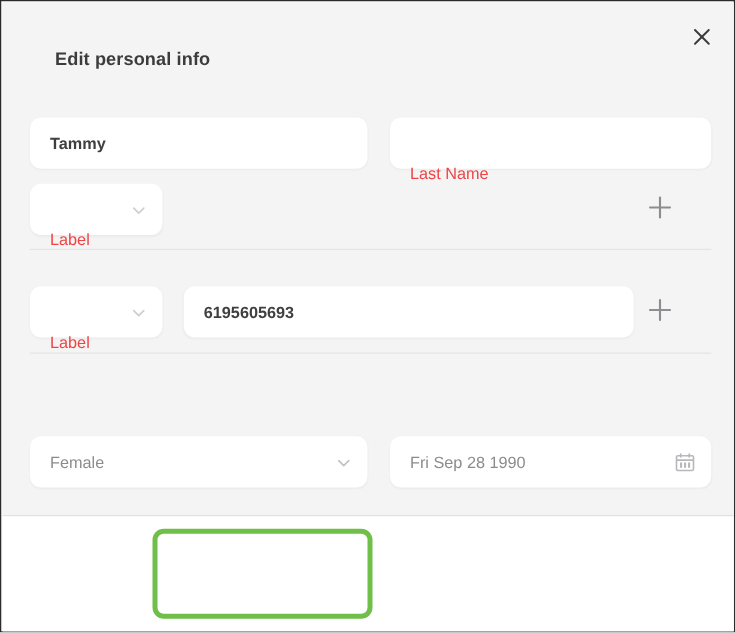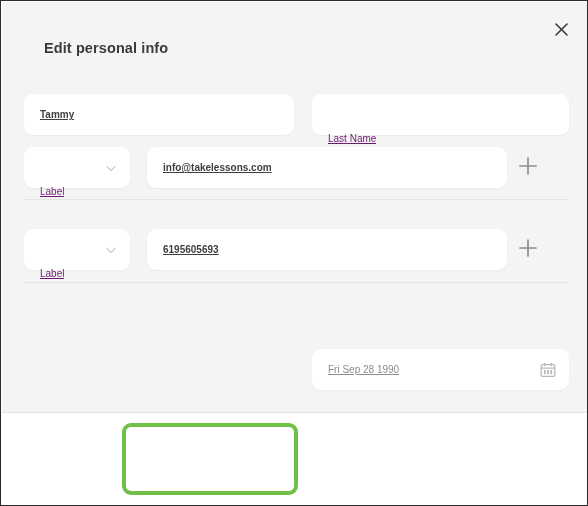--- a/index.html
+++ b/index.html
@@ -80,30 +80,29 @@
     background: #ffffff;
     border-radius: 9px;
     box-sizing: border-box;
     box-shadow: 0 1px 2px rgba(0,0,0,0.045);
     display: flex;
     align-items: center;
     cursor: text;
   }
   .field.select { cursor: pointer; }
   .field-text {
-    font-size: 10px;
+    font-size: 13px;
     color: #3f3f3f;
     font-weight: bold;
     white-space: nowrap;
     overflow: hidden;
     padding-left: 16px;
-    text-decoration: underline;
   }
   .field-text.placeholder {
-    color: #701a75;
+    color: #ef4444;
     font-weight: normal;
     margin-top: 48px;
   }
   .field-text.muted {
     color: #8c8c90;
     font-weight: normal;
   }
   .chev {
     position: absolute;
     right: 12px;
@@ -212,23 +211,20 @@
 
       <div class="field select" id="email-label-field">
         <span class="field-text placeholder">Label</span>
         <span class="chev">
           <svg width="14" height="14" viewBox="0 0 14 14" aria-hidden="true">
             <polyline points="3,5.5 7,9.5 11,5.5" fill="none" stroke="#cfcfd2" stroke-width="1.4" stroke-linecap="round" stroke-linejoin="round"></polyline>
           </svg>
         </span>
       </div>
 
-      <div class="field" id="email-field">
-        <span class="field-text">info@takelessons.com</span>
-      </div>
 
       <div class="add-btn" id="email-add-btn">
         <span>
           <svg width="22" height="22" viewBox="0 0 22 22" aria-hidden="true">
             <line x1="11" y1="3" x2="11" y2="19" stroke="#8d8d91" stroke-width="1.7" stroke-linecap="round"></line>
             <line x1="3" y1="11" x2="19" y2="11" stroke="#8d8d91" stroke-width="1.7" stroke-linecap="round"></line>
           </svg>
         </span>
       </div>
 
@@ -252,20 +248,28 @@
           <svg width="22" height="22" viewBox="0 0 22 22" aria-hidden="true">
             <line x1="11" y1="3" x2="11" y2="19" stroke="#8d8d91" stroke-width="1.7" stroke-linecap="round"></line>
             <line x1="3" y1="11" x2="19" y2="11" stroke="#8d8d91" stroke-width="1.7" stroke-linecap="round"></line>
           </svg>
         </span>
       </div>
 
       <div class="divider" id="divider-2"></div>
 
 
+      <div class="field select" id="gender-field">
+        <span class="field-text muted">Female</span>
+        <span class="chev">
+          <svg width="14" height="14" viewBox="0 0 14 14" aria-hidden="true">
+            <polyline points="3,5.5 7,9.5 11,5.5" fill="none" stroke="#c3c3c7" stroke-width="1.4" stroke-linecap="round" stroke-linejoin="round"></polyline>
+          </svg>
+        </span>
+      </div>
 
       <div class="field" id="dob-field">
         <span class="field-text muted">Fri Sep 28 1990</span>
         <span class="cal-icon">
           <svg width="16" height="16" viewBox="0 0 16 16" aria-hidden="true">
             <rect x="1.2" y="2.6" width="13.6" height="11.8" rx="1.2" fill="none" stroke="#b8b8bc" stroke-width="1.3"></rect>
             <line x1="1.2" y1="6.1" x2="14.8" y2="6.1" stroke="#b8b8bc" stroke-width="1.3"></line>
             <line x1="4.6" y1="1.3" x2="4.6" y2="3.6" stroke="#b8b8bc" stroke-width="1.3" stroke-linecap="round"></line>
             <line x1="11.4" y1="1.3" x2="11.4" y2="3.6" stroke="#b8b8bc" stroke-width="1.3" stroke-linecap="round"></line>
             <rect x="4.0" y="8.0" width="1.7" height="4.2" fill="#b8b8bc"></rect>

